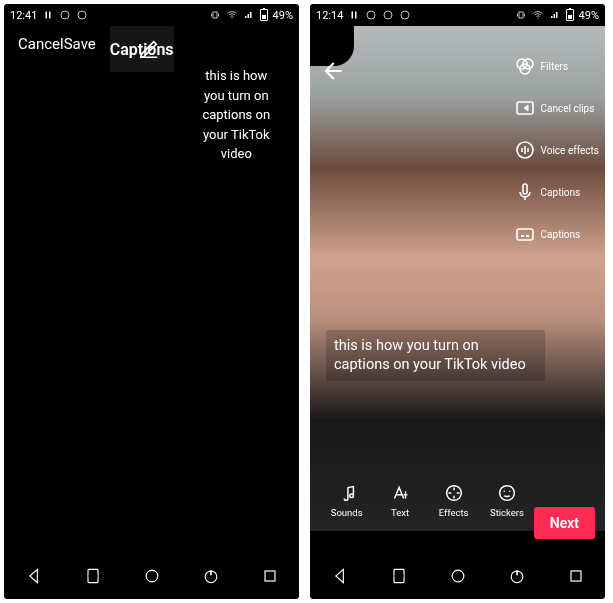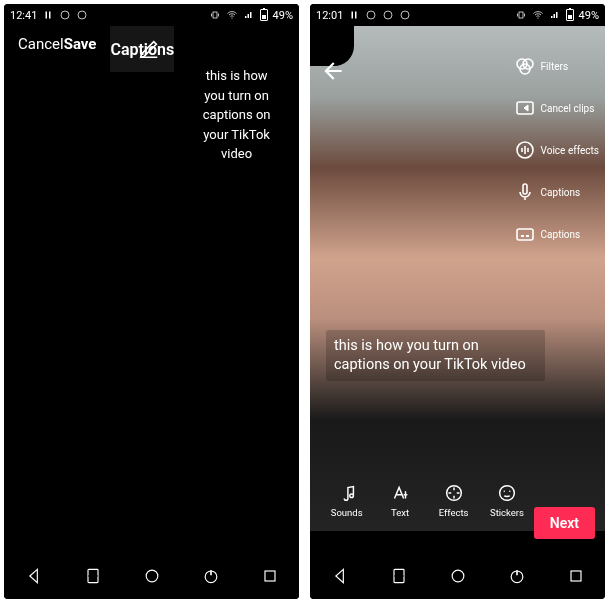--- a/index.html
+++ b/index.html
@@ -103,21 +103,21 @@
             </svg>
           </span>
         <span class="battery"></span>
         <span>49%</span>
       </div>
     </div>
 
     <div class="content">
       <div class="topbar">
         <span>Cancel</span>
-        <span style="font-weight:700;">Save</span>
+        <span style="font-weight:400;">Save</span>
       </div>
 
 
       <div class="captions-bar">
         <span>Captions</span>
         <span class="edit-icon">
           <svg viewBox="0 0 24 24">
               <path d="M3 21l3.5-.7L20 6.8l-2.8-2.8L3.7 17.5 3 21z" fill="none" stroke="#fff" stroke-width="1.8"></path>
               <path d="M3 21h18" stroke="#fff" stroke-width="1.8"></path>
             </svg>
@@ -158,21 +158,21 @@
           <svg viewBox="0 0 24 24">
             <rect x="6" y="6" width="12" height="12"></rect>
           </svg>
         </span>
     </div>
   </div>
 
   <div class="phone phone-right">
     <div class="statusbar">
       <div class="sb-left">
-        <span>12:01</span>
+        <span>12:14</span>
         <span class="sb-icon">
             <svg viewBox="0 0 24 24">
               <path d="M7 5h3v14H7zM14 5h3v14h-3z"></path>
             </svg>
           </span>
         <span class="sb-icon">
             <svg viewBox="0 0 24 24">
               <circle cx="12" cy="12" r="8" fill="none" stroke="#fff" stroke-width="1.5"></circle>
             </svg>
           </span>

